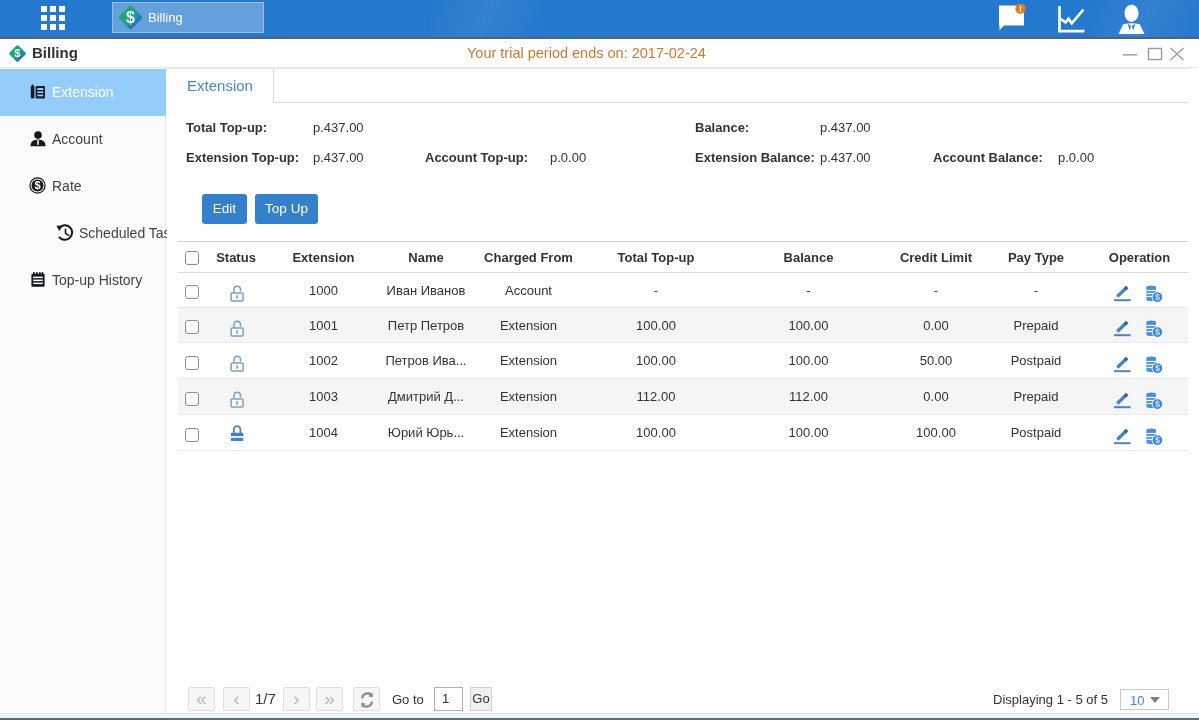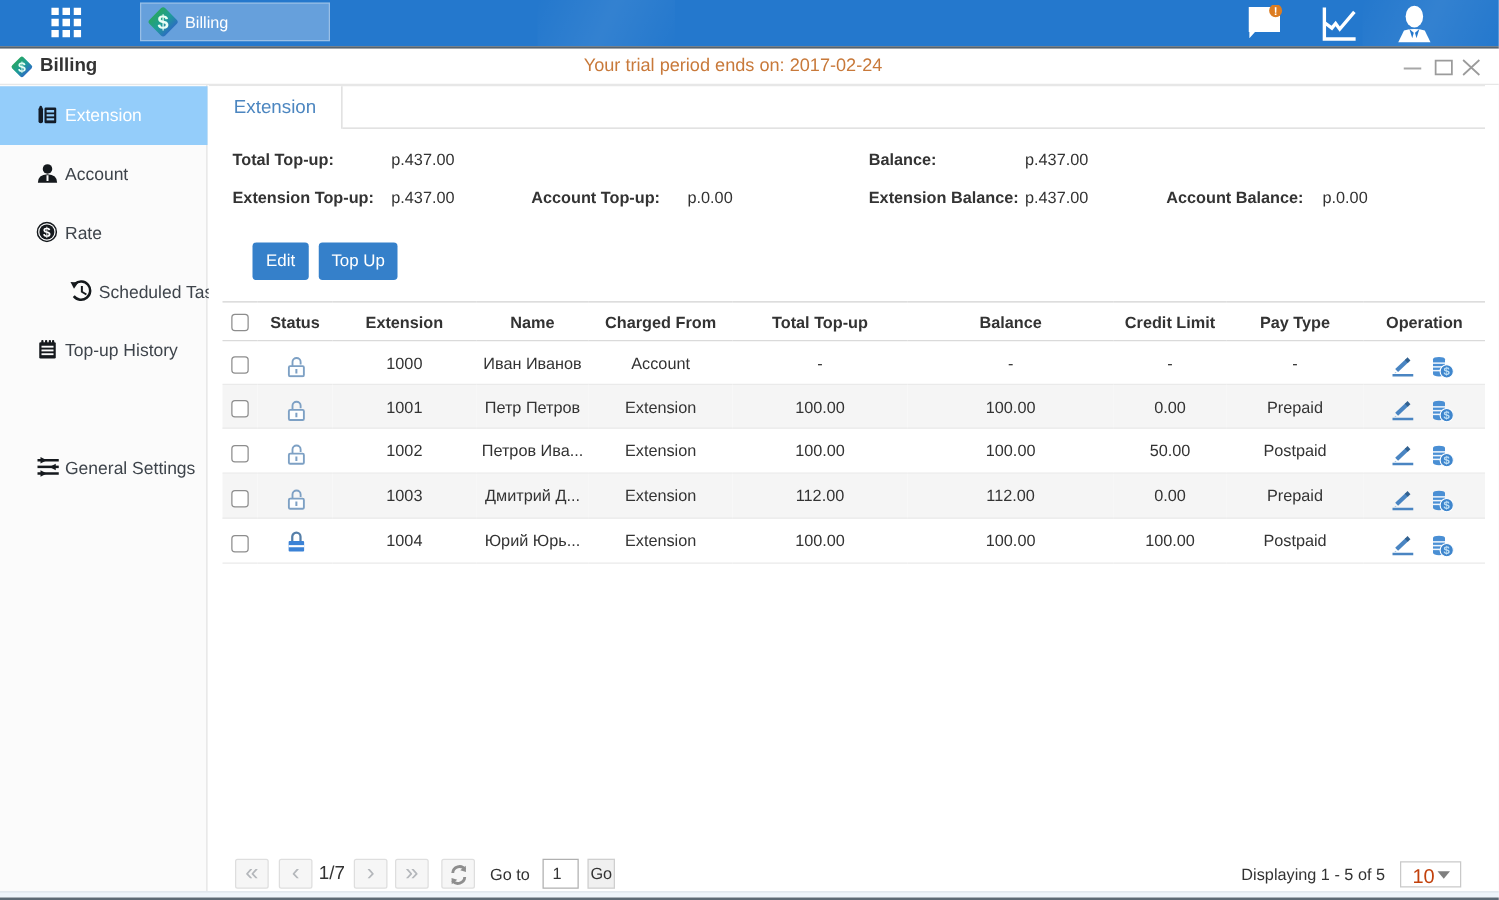--- a/index.html
+++ b/index.html
@@ -52,21 +52,21 @@
   td .cbx { position:relative; top:1.5px; }
   
   #pager { position:absolute; left:0; top:619px; width:1032px; height:25px; }
   .pbtn { position:absolute; width:27px; height:24px; background:#f6f6f6; border:1px solid #dedede; border-radius:2px;
           text-align:center; color:#b4b7bb; font-size:19px; line-height:21px; }
   .ptxt { position:absolute; font-size:13px; color:#333; }
   #goinput { position:absolute; left:267px; top:0; width:29px; height:24px; border:1px solid #b0b0b0; background:#fff; font-size:13px; text-align:left; padding-left:7px; line-height:22px; color:#333;}
   #gobtn  { position:absolute; left:303px; top:0; width:22px; height:24px; background:#f0f0f0; border:1px solid #cfcfcf; font-size:13px; color:#333; text-align:center; line-height:22px; }
   #disp { position:absolute; right:91px; top:5px; font-size:13px; color:#333; }
   #psel { position:absolute; left:953px; top:2px; width:49px; height:21px; border:1px solid #c9c9c9; background:#fff; }
-  #psel .n { position:absolute; left:9px; top:3px; font-size:16px; color:#c2410c; }
+  #psel .n { position:absolute; left:9px; top:3px; font-size:13px; color:#3b82f6; }
   #psel .tri { position:absolute; right:8px; top:7px; width:0; height:0; border-left:5px solid transparent; border-right:5px solid transparent; border-top:6px solid #7f7f7f; }
   
   #bstrip1 { position:absolute; left:0; top:713px; width:1199px; height:5px; background:#eef4fa; border-top:1px solid #dde4ea; }
   #bstrip2 { position:absolute; left:0; top:718px; width:1199px; height:2px; background:#5d6a75; }
   #redge { position:absolute; left:1197px; top:68px; width:2px; height:646px; background:#e8eef3; }
 </style>
 </head>
 <body>
 <div id="topbar">
   <div class="streak" style="left:430px;width:110px;"></div>
@@ -183,31 +183,20 @@
       <rect x="2.4" y="2.8" width="13.2" height="13" rx="1"></rect>
       <rect x="4" y="1" width="1.8" height="2.6" rx="0.8"></rect>
       <rect x="7" y="1" width="1.8" height="2.6" rx="0.8"></rect>
       <rect x="10" y="1" width="1.8" height="2.6" rx="0.8"></rect>
       <rect x="12.6" y="1" width="1.8" height="2.6" rx="0.8"></rect>
       <rect x="4.2" y="5.6" width="9.6" height="1.5" fill="#fbfbfb"></rect>
       <rect x="4.2" y="8.6" width="9.6" height="1.5" fill="#fbfbfb"></rect>
       <rect x="4.2" y="11.6" width="9.6" height="1.5" fill="#fbfbfb"></rect>
     </svg>
     <span class="tx">Top-up History</span>
-  </div>
-  <div class="mitem" style="top:283px;">
-    <svg class="ic" width="19" height="17" viewBox="0 0 19 17" fill="#15191d">
-      <rect x="1" y="2.2" width="17" height="2"></rect>
-      <path d="M8.4,3.2 L3.4,0.6 V5.8 Z"></path>
-      <rect x="1" y="7.5" width="17" height="2"></rect>
-      <path d="M10.6,8.5 L15.6,5.9 V11.1 Z"></path>
-      <rect x="1" y="12.8" width="17" height="2"></rect>
-      <path d="M8.4,13.8 L3.4,11.2 V16.4 Z"></path>
-    </svg>
-    <span class="tx">General Settings</span>
   </div>
 </div>
 <div id="redge"></div>
 <div id="content">
   <div id="tabrow">
       <div id="tab">Extension</div>
       <div id="tabline"></div>
     </div>
   <span class="lbl" style="left:19px;top:52px;">Total Top-up:</span>
   <span class="val" style="left:146px;top:52px;">p.437.00</span>

